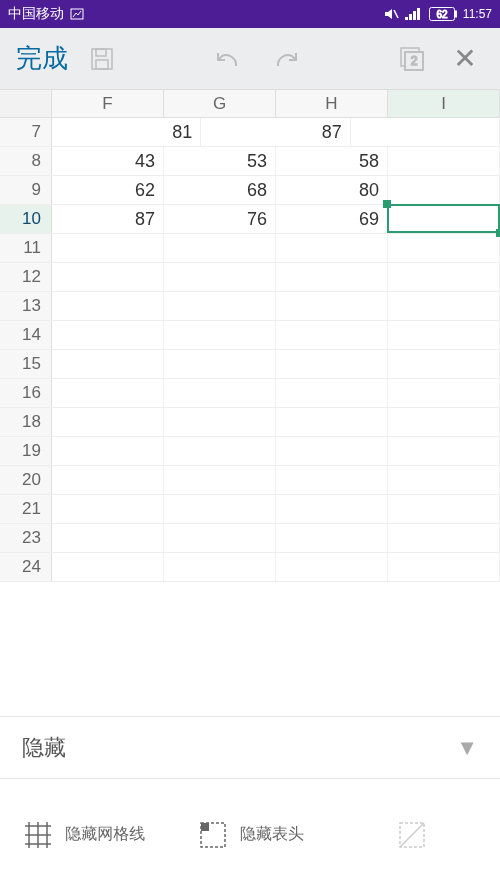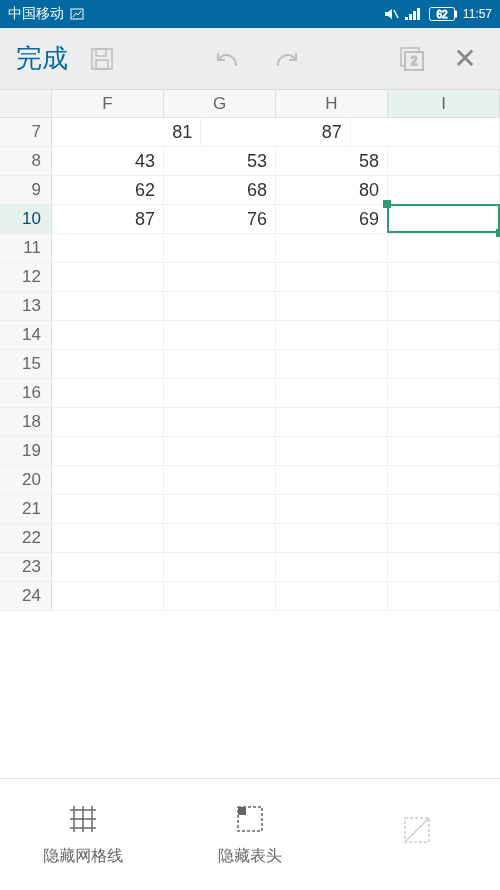--- a/index.html
+++ b/index.html
@@ -1,17 +1,17 @@
 <!DOCTYPE html>
 <html><head>
 <meta charset="utf-8">
 <style>
 *{margin:0;padding:0;box-sizing:border-box;font-family:-apple-system,Arial,sans-serif;-webkit-tap-highlight-color:transparent}
 html,body{width:500px;height:890px;background:#fff;overflow:hidden}
-.statusbar{height:28px;background:#0369a1;color:#fff;display:flex;align-items:center;padding:0 8px;font-size:14px}
+.statusbar{height:28px;background:#4c1d95;color:#fff;display:flex;align-items:center;padding:0 8px;font-size:14px}
 .sb-left{display:flex;align-items:center;gap:6px}
 .sb-right{margin-left:auto;display:flex;align-items:center;gap:6px}
 .sb-ico{display:inline-flex;align-items:center}
 .toolbar{height:62px;background:#ecedee;border-bottom:1px solid #dcdcdc;display:flex;align-items:center;padding:0 10px}
 .done{font-size:26px;color:#0369a1;font-weight:300;padding:0 6px}
 .tb-sp{flex:1}
 .tb-btn{width:56px;height:56px;display:flex;align-items:center;justify-content:center;color:#bdbdbd}
 .tb-btn svg{stroke:#bdbdbd}
 .tb-x{font-size:28px;color:#888;width:50px;text-align:center}
 .sheet{width:100%}
@@ -23,21 +23,21 @@
 .rowh{width:52px;display:flex;align-items:center;justify-content:flex-end;padding-right:10px;font-size:17px;color:#666;border-right:1px solid #dedede;background:#f7f7f7}
 .rowh.sel{background:#e8f2ed;color:#0c4a6e}
 .cell{flex:1;display:flex;align-items:center;justify-content:flex-end;padding-right:8px;font-size:18px;color:#333;border-right:1px solid #f0f0f0;position:relative;background:#fff}
 .sel-cell{position:absolute;border:2px solid #2a9c70;pointer-events:none;z-index:5}
 .sel-h1{position:absolute;width:8px;height:8px;background:#2a9c70;z-index:6}
 .sel-h2{position:absolute;width:8px;height:8px;background:#2a9c70;z-index:6}
 .sheet-wrap{position:relative}
 .section{height:62px;border-top:1px solid #e6e6e6;display:flex;align-items:center;padding:0 22px;font-size:22px;color:#555}
 .chev{margin-left:auto;color:#aaa}
 .bottom{height:112px;border-top:1px solid #e6e6e6;display:flex}
-.bbtn{flex:1;display:flex;flex-direction:column;align-items:center;justify-content:center;gap:10px;color:#666;font-size:16px}
+.bbtn{flex:1;display:flex;flex-direction:row;align-items:center;justify-content:center;gap:10px;color:#666;font-size:16px}
 .bbtn.dis{color:#ccc}
 .bbtn svg{stroke:#666}
 .bbtn.dis svg{stroke:#ccc}
 </style>
 </head>
 <body>
 
 <div class="statusbar">
   <div class="sb-left">
     <span>中国移动</span>
@@ -208,47 +208,44 @@
         <div class="cell"></div>
       </div>
       <div class="row">
         <div class="rowh">21</div>
         <div class="cell"></div>
         <div class="cell"></div>
         <div class="cell"></div>
         <div class="cell"></div>
       </div>
       <div class="row">
-        <div class="rowh">22</div>
-        <div class="cell"></div>
-        <div class="cell"></div>
-        <div class="cell"></div>
-        <div class="cell"></div>
-      </div>
-      <div class="row">
         <div class="rowh">23</div>
         <div class="cell"></div>
         <div class="cell"></div>
         <div class="cell"></div>
         <div class="cell"></div>
       </div>
       <div class="row">
         <div class="rowh">24</div>
         <div class="cell"></div>
         <div class="cell"></div>
         <div class="cell"></div>
         <div class="cell"></div>
       </div>
     </div>
   <div class="sel-cell" id="selbox" style="left: 387px; top: 114px; width: 113px; height: 29px;"></div>
   <div class="sel-h1" id="selh1" style="left: 383px; top: 110px;"></div>
   <div class="sel-h2" id="selh2" style="left: 496px; top: 139px;"></div>
 </div>
 
 <div style="position:absolute;bottom:0;left:0;right:0">
+  <div class="section">
+    <span>隐藏</span>
+    <span class="chev">▼</span>
+  </div>
   <div class="bottom">
     <div class="bbtn">
       <svg width="34" height="34" viewBox="0 0 34 34" fill="none" stroke-width="1.5">
           <line x1="4" y1="8" x2="30" y2="8"></line>
           <line x1="4" y1="17" x2="30" y2="17"></line>
           <line x1="4" y1="26" x2="30" y2="26"></line>
           <line x1="8" y1="4" x2="8" y2="30"></line>
           <line x1="17" y1="4" x2="17" y2="30"></line>
           <line x1="26" y1="4" x2="26" y2="30"></line>
         </svg>

